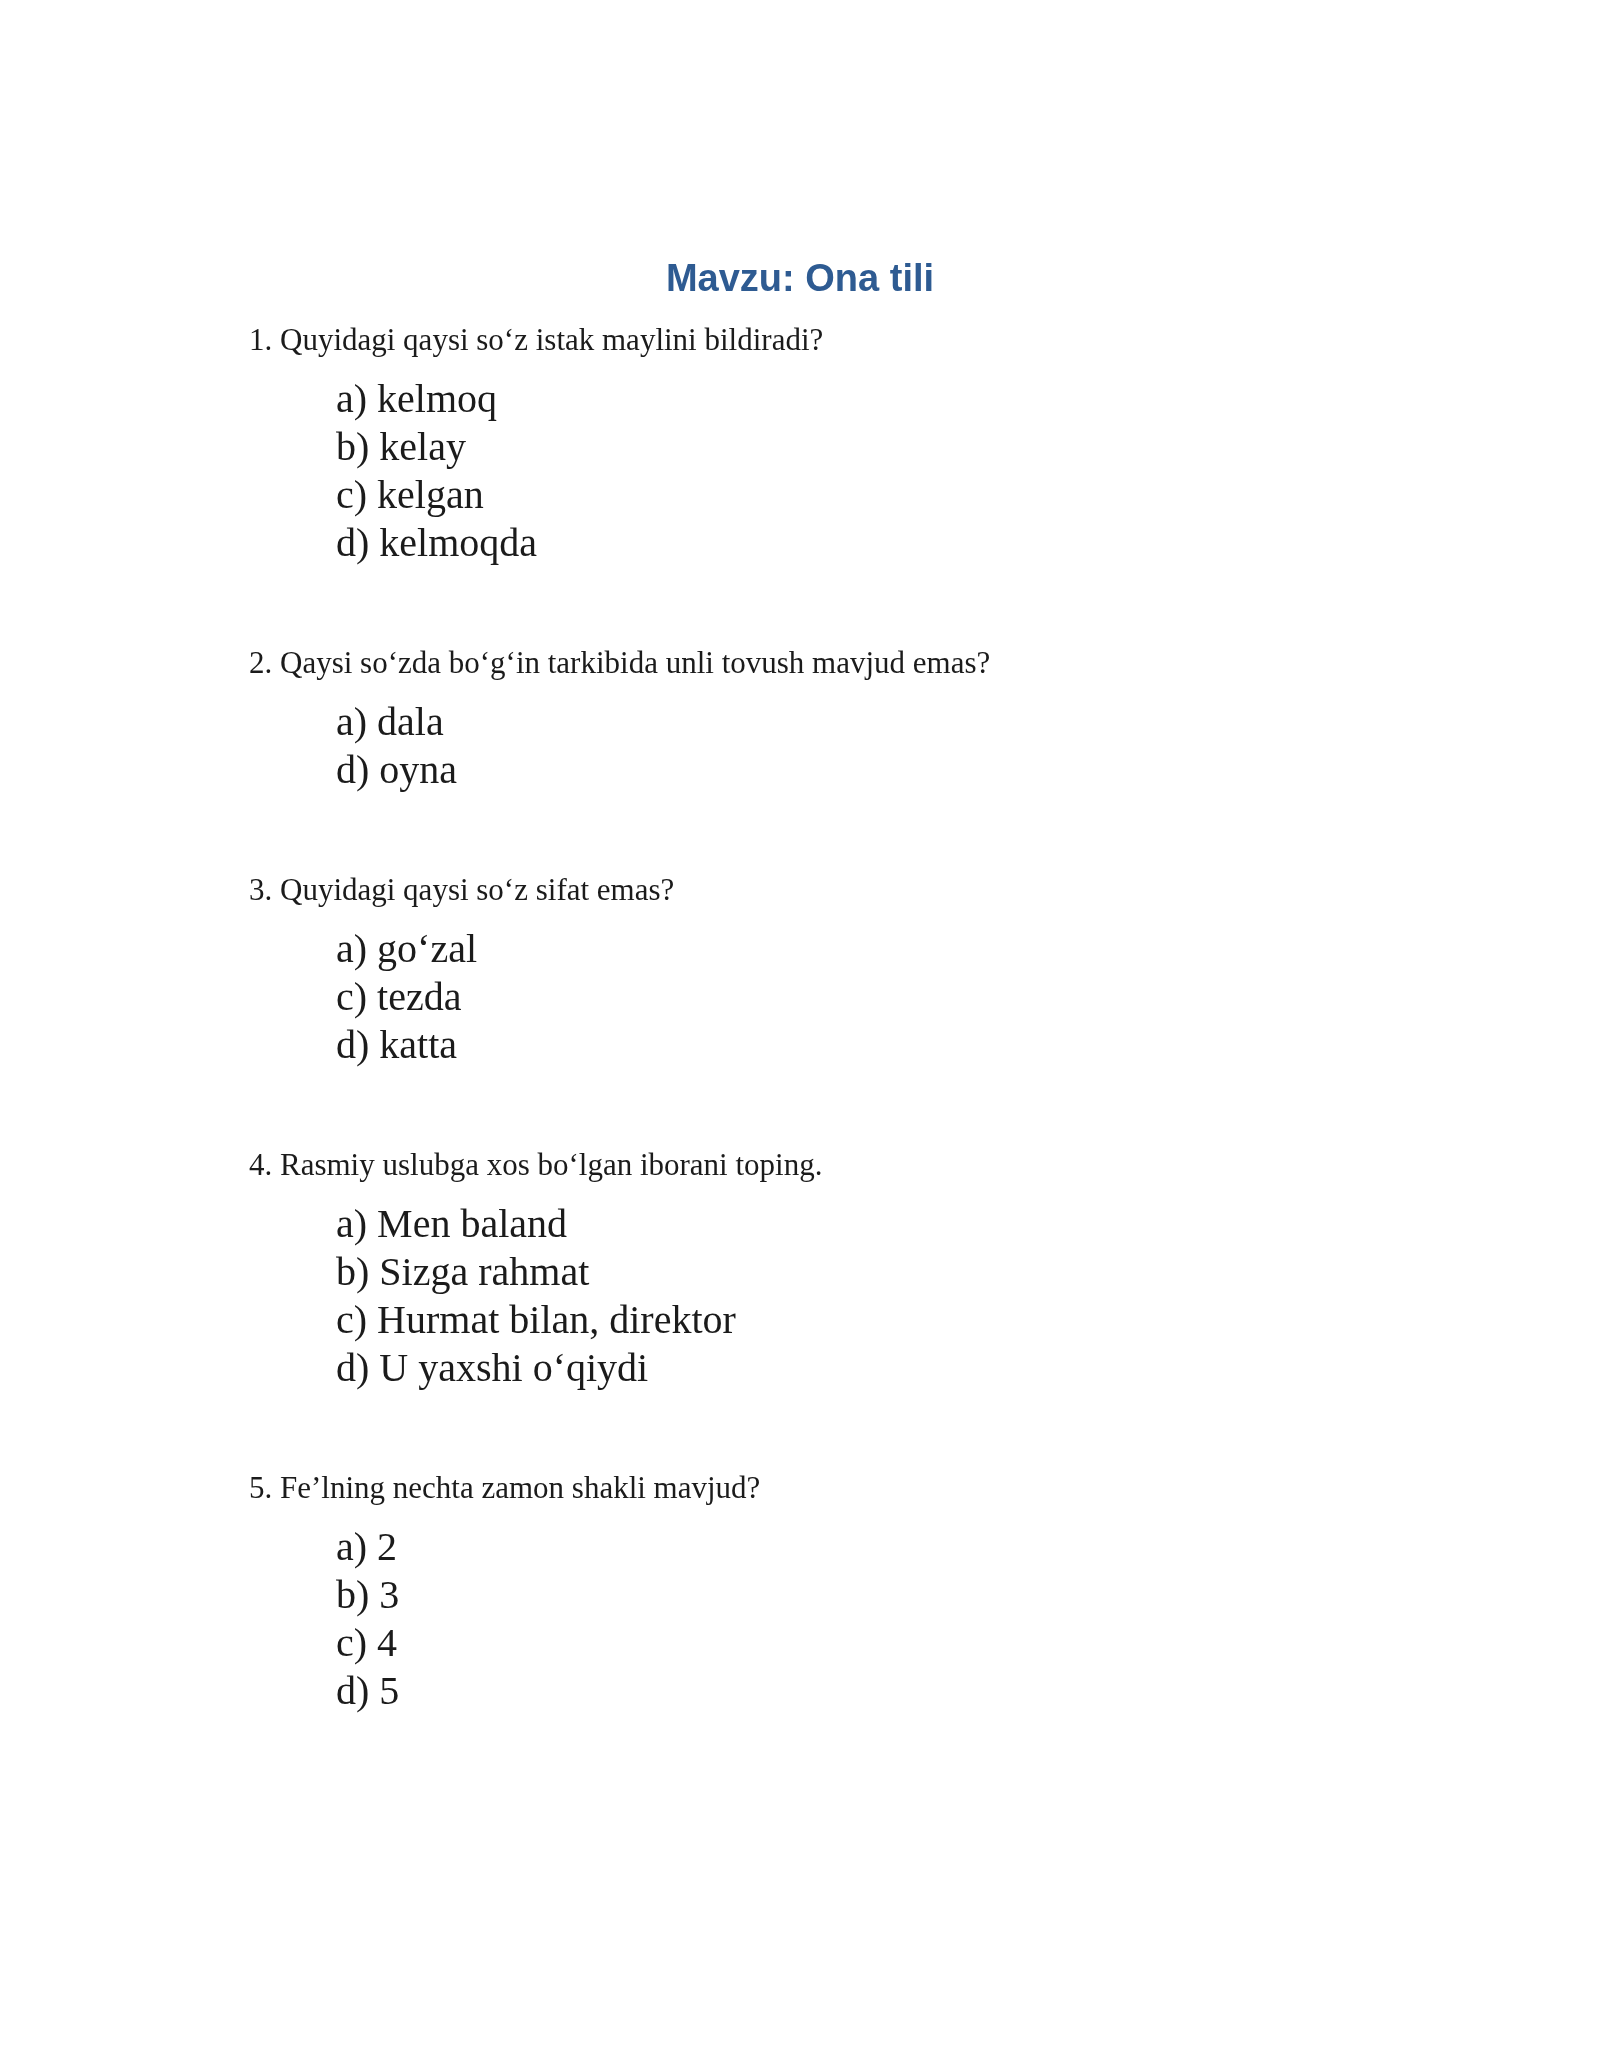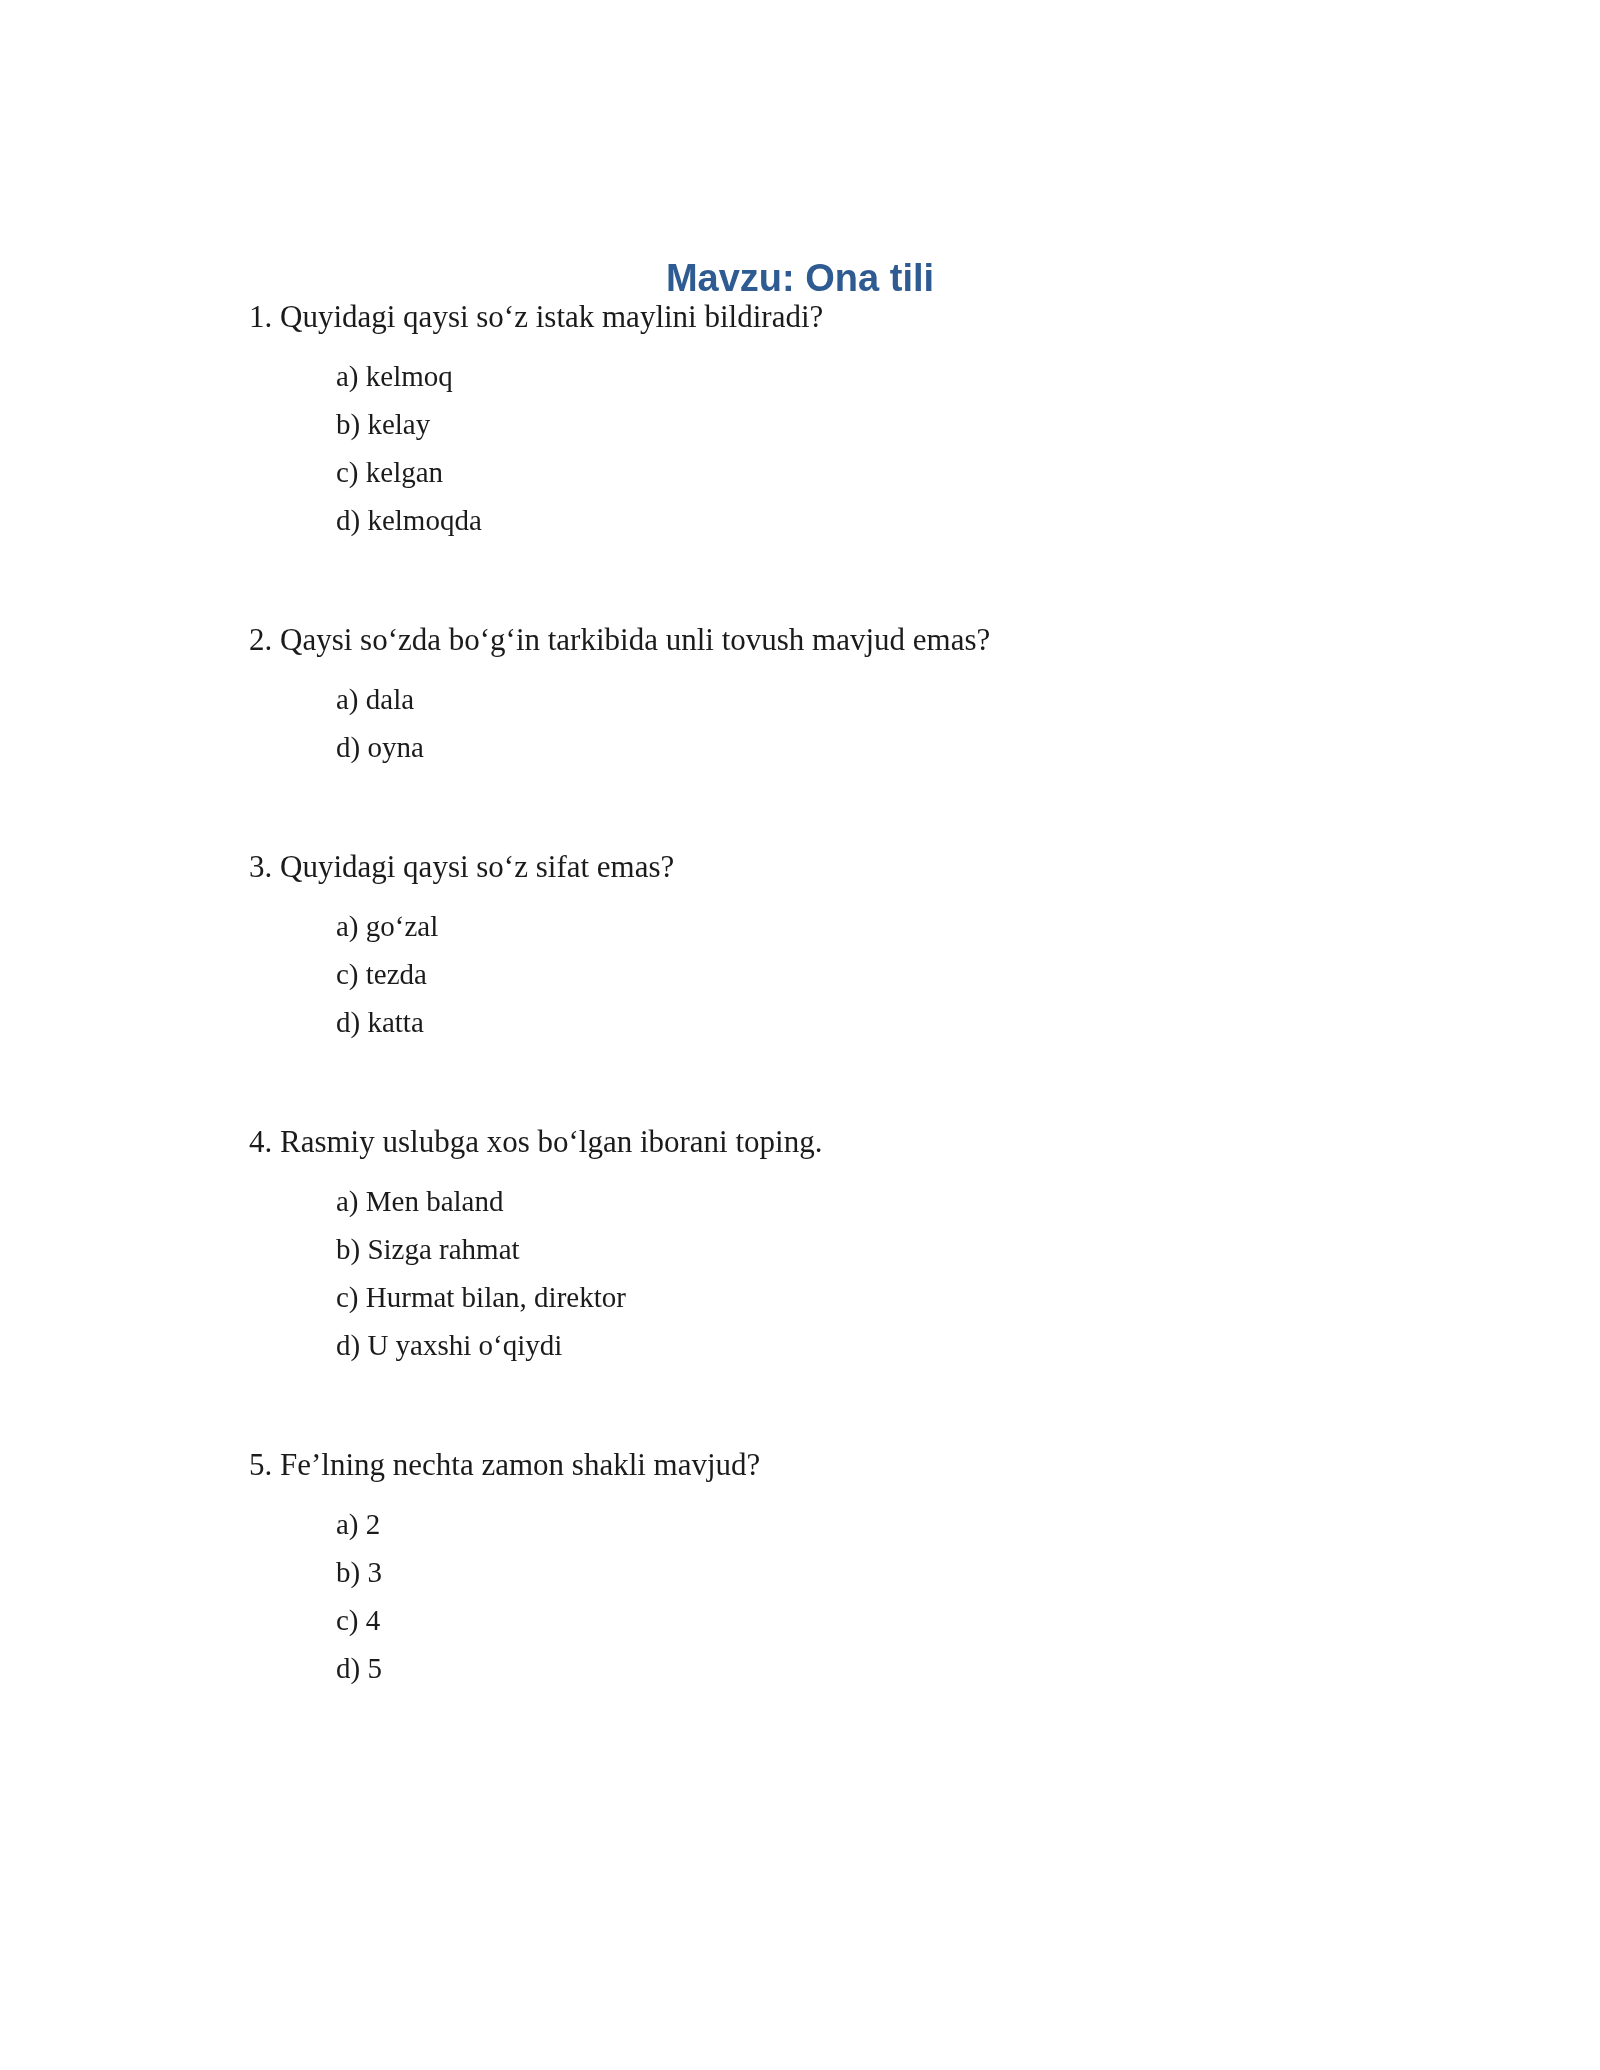--- a/index.html
+++ b/index.html
@@ -17,40 +17,40 @@
     color: #1b1b1b;
     overflow: hidden;
   }
   .title {
     font-family: "Liberation Sans", sans-serif;
     font-weight: 700;
     font-size: 38px;
     line-height: 44px;
     color: #2e5b92;
     text-align: center;
-    margin: 0 0 0 0;
+    margin: 0 0 23px 0;
     letter-spacing: 0px;
   }
   .content {
     padding-left: 235px;
     padding-right: 120px;
   }
   .question {
     margin: 0 0 79px 14px;
   }
   .prompt {
     font-size: 31px;
     line-height: 34px;
     margin: 0 0 18px 0;
   }
   .options {
     padding-left: 87px;
   }
   .option {
-    font-size: 29px;
+    font-size: 40px;
     line-height: 48px;
     margin: 0;
   }
 </style>
 </head>
 <body>
 
 <div>
 
   <h1 class="title">Mavzu: Ona tili</h1>

